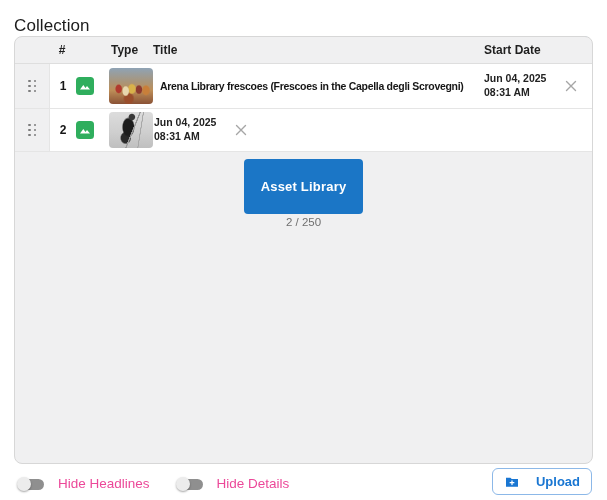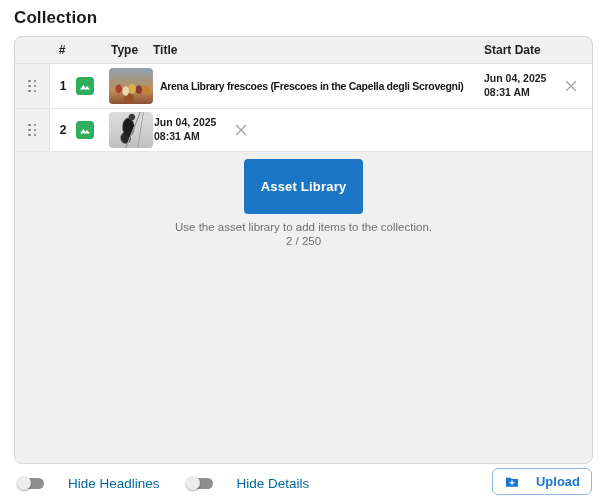--- a/index.html
+++ b/index.html
@@ -4,22 +4,22 @@
 <style>
   html,body{margin:0;padding:0;}
   body{
     width:607px;height:500px;background:#fff;
     font-family:"Liberation Sans",sans-serif;
     -webkit-font-smoothing:antialiased;
   }
   .app{position:relative;width:607px;height:500px;background:#fff;overflow:hidden;}
 
   .page-title{
-    position:absolute;left:14px;top:8px;
-    font-size:17px;font-weight:700;color:#1c1c1c;letter-spacing:.1px;
+    position:absolute;left:14px;top:16px;
+    font-size:17px;font-weight:400;color:#1c1c1c;letter-spacing:.1px;
   }
 
   
   .btn-upload{
     position:absolute;display:flex;align-items:center;gap:16px;
     height:26px;padding:0 11px;box-sizing:border-box;
     border:1px solid #8cb8e8;border-radius:6px;background:#fff;
     color:#1976d2;font-size:13px;font-weight:700;cursor:pointer;
     font-family:"Liberation Sans",sans-serif;
     margin-top:29px;
@@ -98,21 +98,21 @@
     display:inline-block;background:#1b76c6;color:#fff;
     font-size:13px;font-weight:700;letter-spacing:.2px;
     padding:20px 17px;border-radius:4px;border:none;cursor:pointer;
     font-family:"Liberation Sans",sans-serif;
   }
   .hint{margin-top:7px;font-size:11.5px;color:#6f6f6f;}
   .count{margin-top:2px;font-size:11.5px;color:#6f6f6f;}
 
   
   .toggles{position:absolute;left:17px;bottom:9px;display:flex;align-items:center;gap:26px;}
-  .toggle-item{display:flex;align-items:flex-start;gap:24px;font-size:13.5px;color:#0369a1;}
+  .toggle-item{display:flex;align-items:flex-end;gap:14px;font-size:13.5px;color:#ec4899;}
   .switch{position:relative;width:27px;height:14px;flex:none;cursor:pointer;}
   .switch .track{position:absolute;left:6px;top:2px;width:21px;height:11px;border-radius:6px;background:#8f8f8f;}
   .switch .knob{
     position:absolute;left:0;top:0;width:14px;height:14px;border-radius:50%;
     background:#ececec;box-shadow:0 1px 2px rgba(0,0,0,.35);
   }
 </style>
 </head>
 <body>
 
@@ -209,21 +209,20 @@
         <button class="close-btn">
           <svg width="14" height="14" viewBox="0 0 14 14">
               <path d="M2.5 2.5 L11.5 11.5 M11.5 2.5 L2.5 11.5" stroke="#a6a6a6" stroke-width="1.4" stroke-linecap="round"></path>
             </svg>
         </button>
       </div>
     </div>
 
     <div class="library-area">
       <button class="asset-btn">Asset Library</button>
-      <div class="hint">Use the asset library to add items to the collection.</div>
       <div class="count">2 / 250</div>
     </div>
 
   </div>
 
   <div class="toggles">
     <div class="toggle-item">
       <span class="switch">
         <span class="track"></span>
         <span class="knob"></span>

